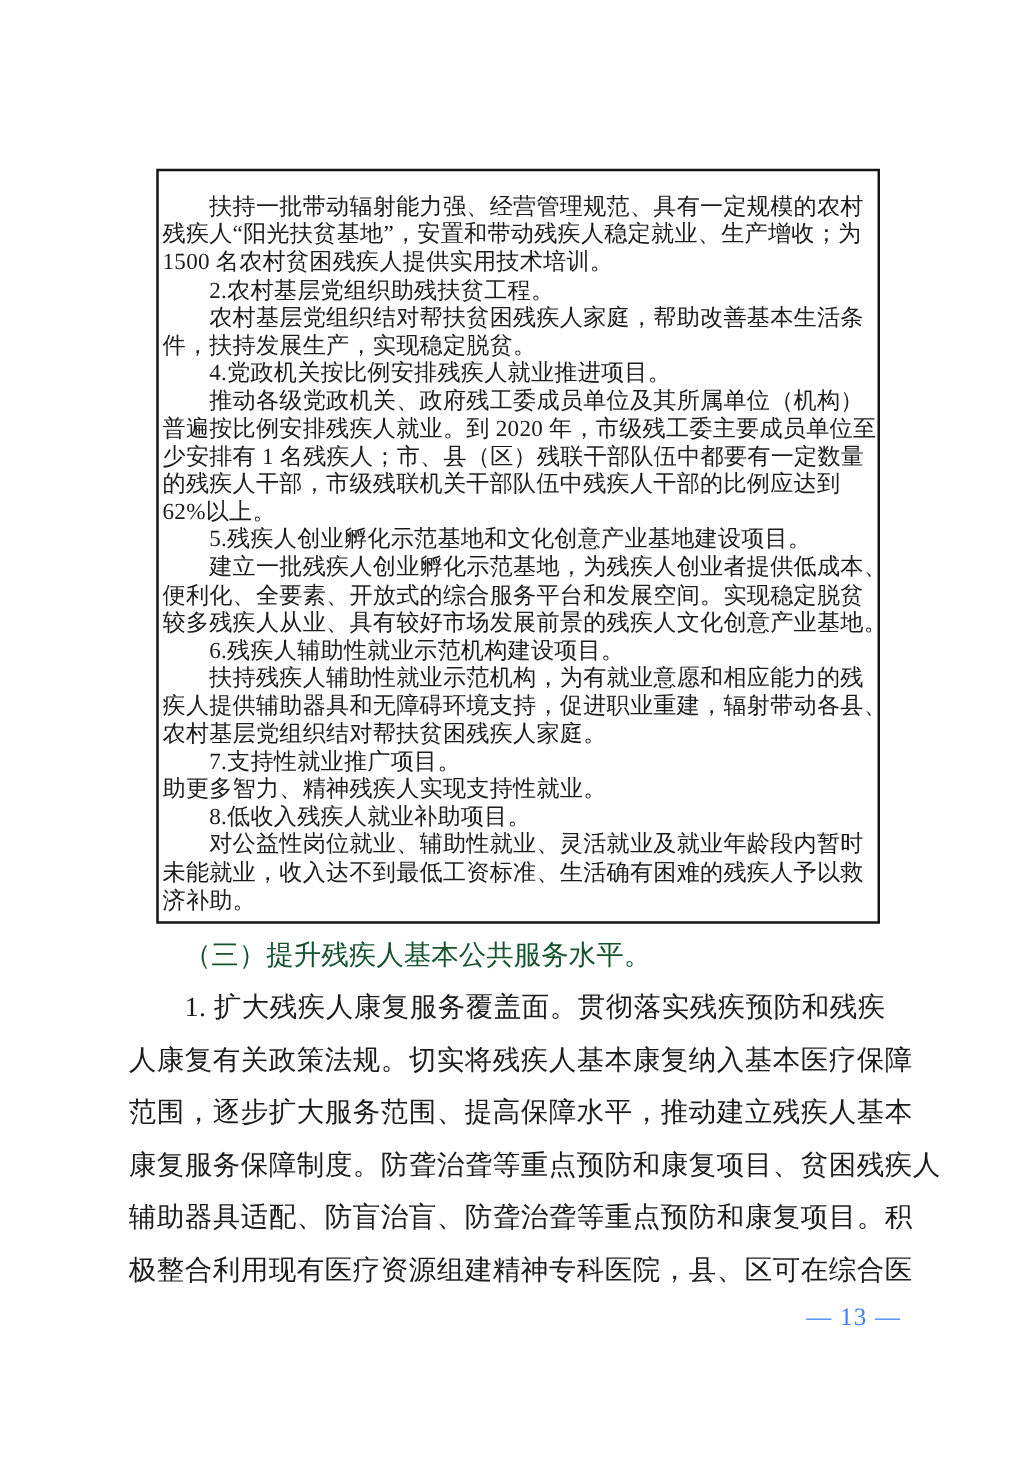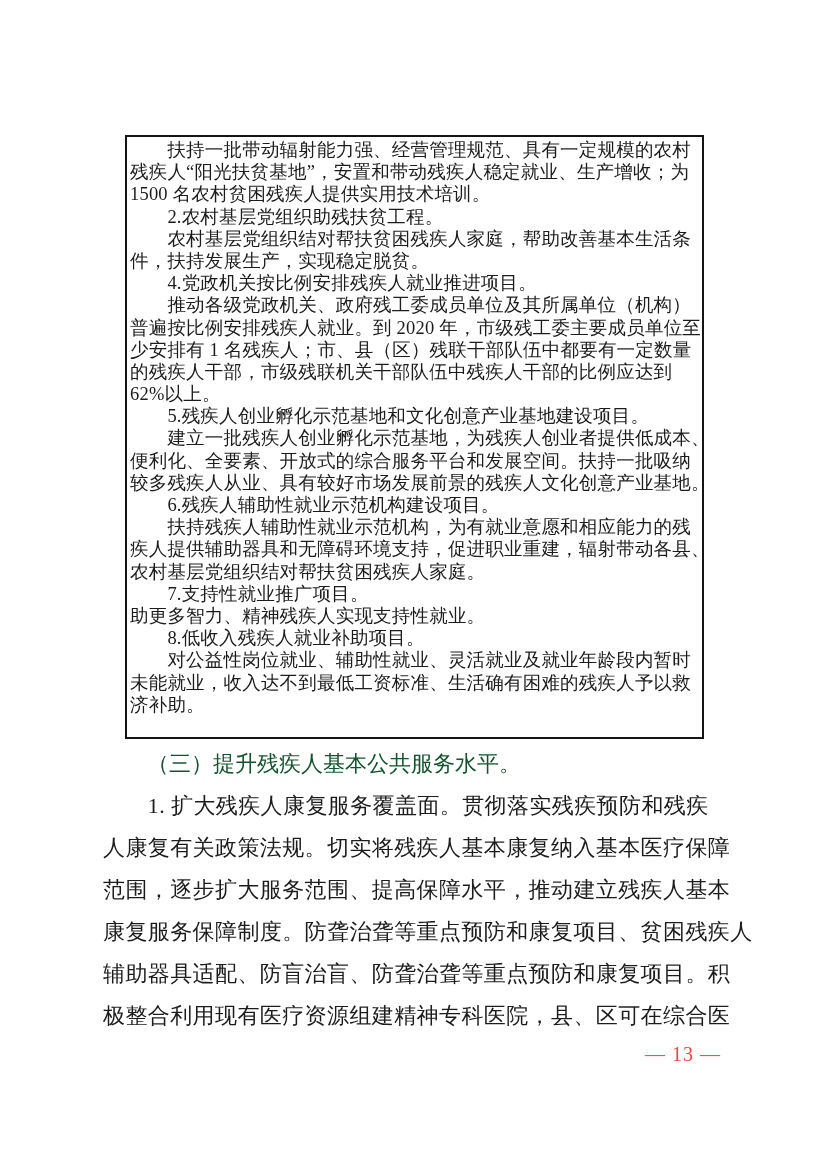--- a/index.html
+++ b/index.html
@@ -13,21 +13,21 @@
     color: #1c1c1c;
     overflow: hidden;
   }
   .table-box {
     position: absolute;
     left: 125px;
     top: 135px;
     width: 579px;
     height: 604px;
     border: 2px solid #141414;
-    padding: 2px 2px 0 3px;
+    padding: 18px 2px 0 3px;
     overflow: hidden;
     background: #ffffff;
   }
   .box-line {
     font-size: 18.5px;
     line-height: 22.2px;
     height: 22.2px;
     white-space: pre;
     letter-spacing: 0.2px;
     color: #1c1c1c;
@@ -51,21 +51,21 @@
     letter-spacing: 0.4px;
     color: #1c1c1c;
   }
   .page-number {
     position: absolute;
     top: 1042px;
     right: 106px;
     font-size: 20px;
     line-height: 24px;
     letter-spacing: 1px;
-    color: #ef4444;
+    color: #3b82f6;
     white-space: pre;
   }
 </style>
 </head>
 <body>
 
 <div class="page">
 
   <div class="table-box">
       <div class="box-line">　　扶持一批带动辐射能力强、经营管理规范、具有一定规模的农村</div>
@@ -75,21 +75,21 @@
       <div class="box-line">　　农村基层党组织结对帮扶贫困残疾人家庭，帮助改善基本生活条</div>
       <div class="box-line">件，扶持发展生产，实现稳定脱贫。</div>
       <div class="box-line">　　4.党政机关按比例安排残疾人就业推进项目。</div>
       <div class="box-line">　　推动各级党政机关、政府残工委成员单位及其所属单位（机构）</div>
       <div class="box-line">普遍按比例安排残疾人就业。到 2020 年，市级残工委主要成员单位至</div>
       <div class="box-line">少安排有 1 名残疾人；市、县（区）残联干部队伍中都要有一定数量</div>
       <div class="box-line">的残疾人干部，市级残联机关干部队伍中残疾人干部的比例应达到</div>
       <div class="box-line">62%以上。</div>
       <div class="box-line">　　5.残疾人创业孵化示范基地和文化创意产业基地建设项目。</div>
       <div class="box-line">　　建立一批残疾人创业孵化示范基地，为残疾人创业者提供低成本、</div>
-      <div class="box-line">便利化、全要素、开放式的综合服务平台和发展空间。扶持一批吸纳</div>
+      <div class="box-line">便利化、全要素、开放式的综合服务平台和发展空间。实现稳定脱贫</div>
       <div class="box-line">较多残疾人从业、具有较好市场发展前景的残疾人文化创意产业基地。</div>
       <div class="box-line">　　6.残疾人辅助性就业示范机构建设项目。</div>
       <div class="box-line">　　扶持残疾人辅助性就业示范机构，为有就业意愿和相应能力的残</div>
       <div class="box-line">疾人提供辅助器具和无障碍环境支持，促进职业重建，辐射带动各县、</div>
       <div class="box-line">农村基层党组织结对帮扶贫困残疾人家庭。</div>
       <div class="box-line">　　7.支持性就业推广项目。</div>
       <div class="box-line">助更多智力、精神残疾人实现支持性就业。</div>
       <div class="box-line">　　8.低收入残疾人就业补助项目。</div>
       <div class="box-line">　　对公益性岗位就业、辅助性就业、灵活就业及就业年龄段内暂时</div>
       <div class="box-line">未能就业，收入达不到最低工资标准、生活确有困难的残疾人予以救</div>

